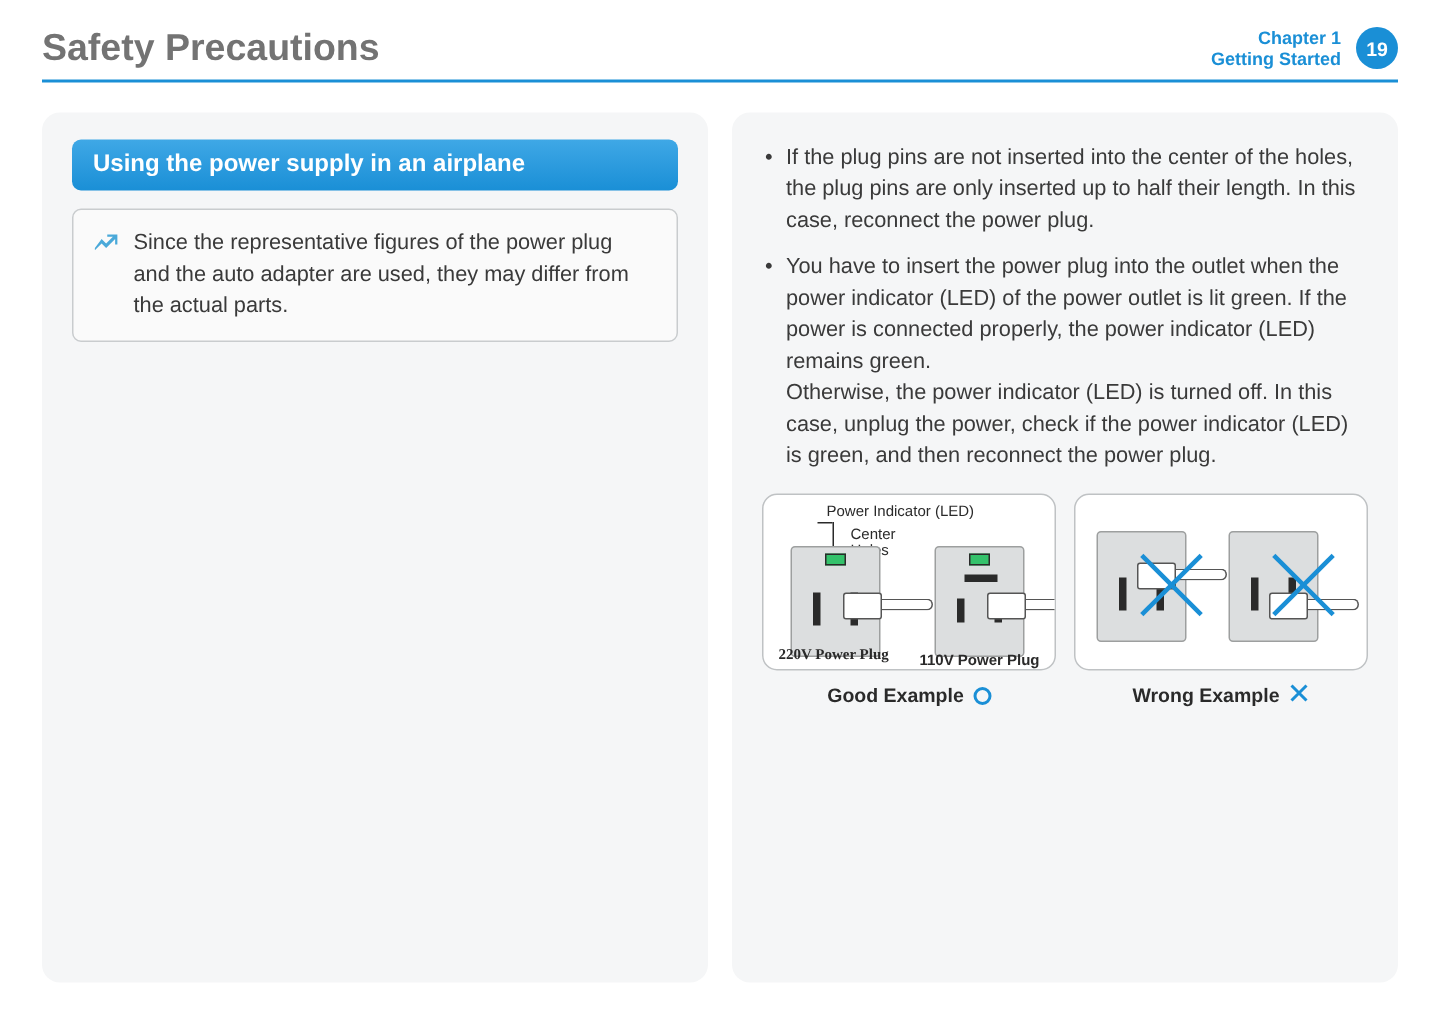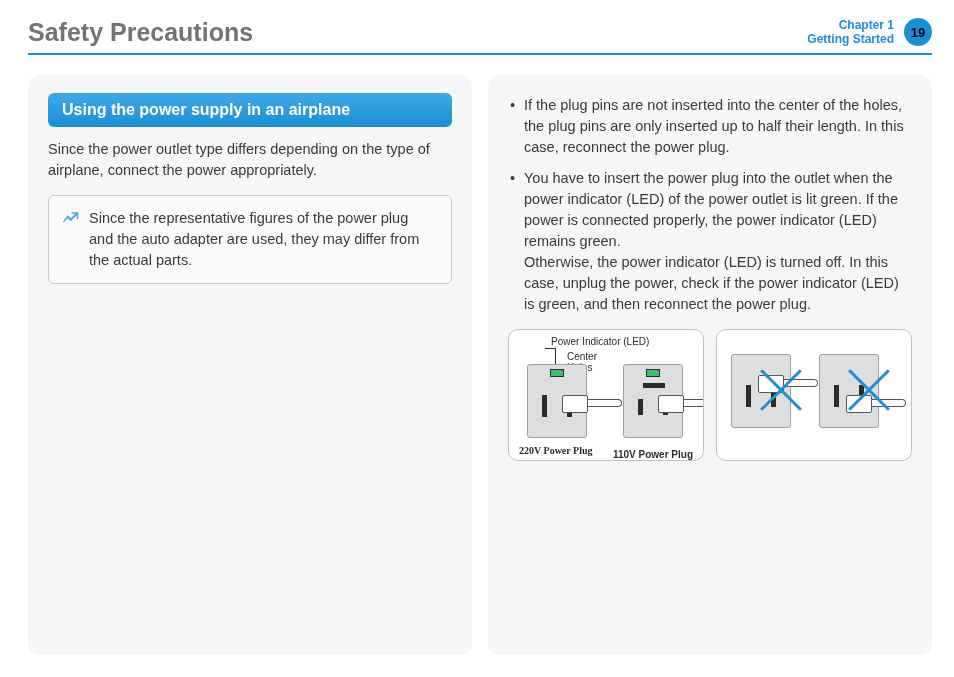--- a/index.html
+++ b/index.html
@@ -42,21 +42,21 @@
   .chapter-line {
     font-size: 12px;
     font-weight: 700;
     color: #1a8fd6;
   }
   .page-badge {
     width: 28px;
     height: 28px;
     border-radius: 50%;
     background: #1a8fd6;
-    color: #000000;
+    color: #ffffff;
     font-weight: 700;
     font-size: 13px;
     display: flex;
     align-items: center;
     justify-content: center;
   }
   .columns {
     display: flex;
     gap: 16px;
   }
@@ -129,21 +129,21 @@
   .examples-row {
     display: flex;
     gap: 12px;
     margin-top: 4px;
   }
   .example-box {
     flex: 1;
     border: 1px solid #bfc2c4;
     border-radius: 10px;
     background: #fff;
-    height: 132px;
+    height: 118px;
     position: relative;
     overflow: hidden;
     padding-left: 12px;
   }
   .captions-row {
     display: flex;
     gap: 12px;
     margin-top: 8px;
   }
   .caption {
@@ -212,21 +212,20 @@
         <div class="chapter-line">Getting Started</div>
       </div>
       <div class="page-badge">19</div>
     </div>
   </div>
 
   <div class="columns">
 
     <div class="col">
       <div class="section-header-blue">Using the power supply in an airplane</div>
-      <div class="para">Since the power outlet type differs depending on the type of airplane, connect the power appropriately.</div>
       <div class="note-box">
         <span class="note-icon">
           <svg width="18" height="18" viewBox="0 0 24 24">
               <path fill="#4aa9d9" d="M3 17l6-6 4 4 8-8v5h2V3h-9v2h5l-6 6-4-4L3 15z"></path>
             </svg>
         </span>
         <span>Since the representative figures of the power plug and the auto adapter are used, they may differ from the actual parts.</span>
       </div>
     </div>
 
@@ -298,16 +297,30 @@
                     <div class="body"></div>
                     <div class="cable"></div>
                   </div>
               </div>
               <div class="x-mark" style="top:8px; left:22px;"></div>
             </div>
           </div>
         </div>
       </div>
 
+      <div class="captions-row">
+        <div class="caption">
+          <span>Good Example</span>
+          <span class="sym-circle"></span>
+        </div>
+        <div class="caption">
+          <span>Wrong Example</span>
+          <span class="sym-x">
+            <svg width="14" height="14" viewBox="0 0 14 14">
+                <path stroke="#1a8fd6" stroke-width="2" d="M2 2l10 10M12 2L2 12"></path>
+              </svg>
+          </span>
+        </div>
+      </div>
 
     </div>
   </div>
 </div>
 
 </body></html>

